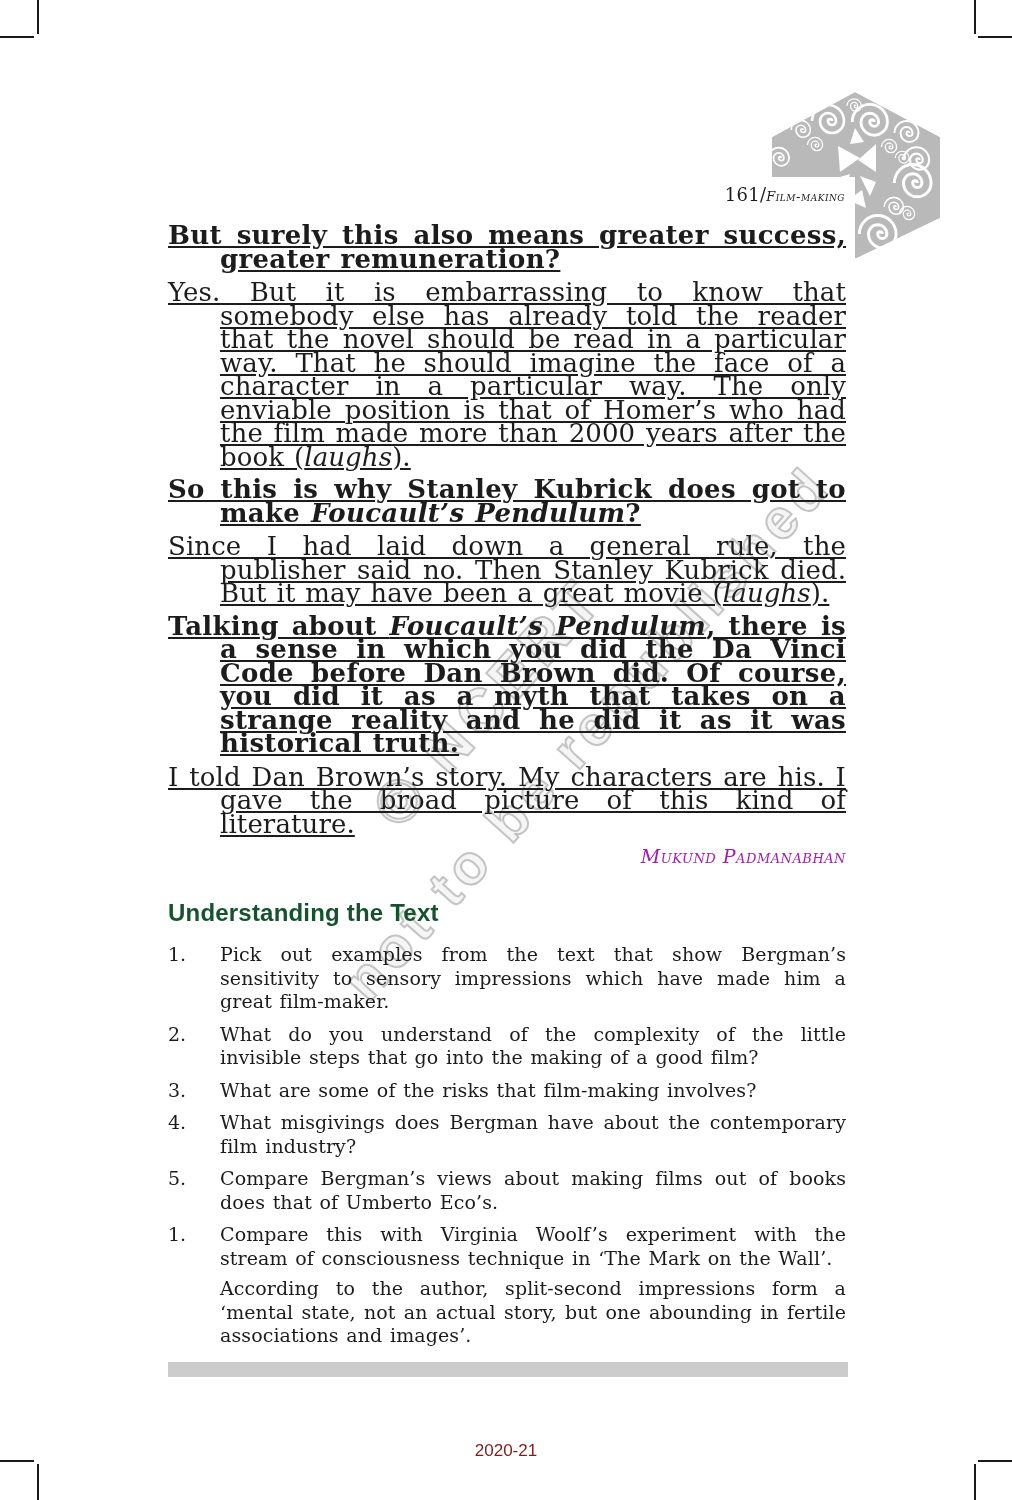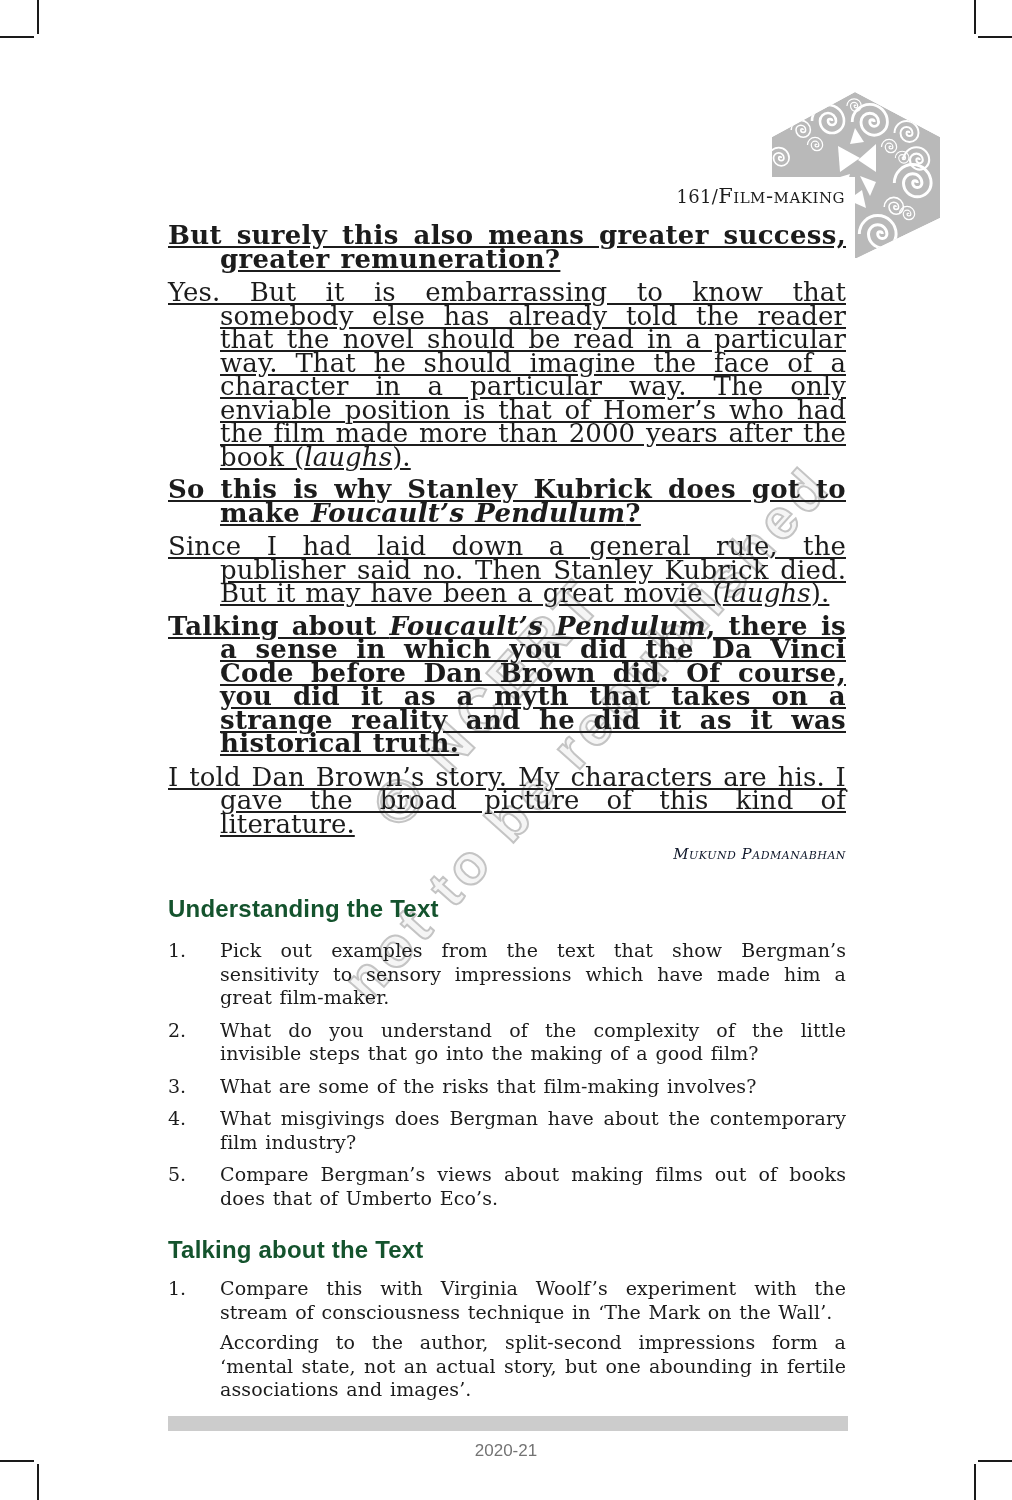--- a/index.html
+++ b/index.html
@@ -9,55 +9,55 @@
 
   
   .crop{position:absolute;background:#1a1a1a;}
 
   
   .ornament{position:absolute;left:772px;top:88px;width:170px;height:172px;z-index:1;}
 
   
   .running-head{position:absolute;top:184px;right:167px;z-index:2;font-size:18px;
                 letter-spacing:.3px;white-space:nowrap;}
-  .running-head .chapter{font-variant:small-caps;font-size:21px;letter-spacing:.5px;}
+  .running-head .chapter{font-style:italic;font-variant:small-caps;font-size:13px;letter-spacing:.5px;}
 
   
   .watermark{position:absolute;z-index:1;font-family:"Liberation Sans",sans-serif;font-weight:bold;
              white-space:nowrap;color:rgba(200,200,200,0.18);-webkit-text-stroke:2px #c4c4c4;
              letter-spacing:6px;transform:rotate(-48deg);pointer-events:none;}
   .wm1{left:333px;top:668px;font-size:60px;}
   .wm2{left:239px;top:700px;font-size:56px;}
 
   
   .content{position:absolute;left:168px;top:224px;width:678px;z-index:2;}
   .q,.a{font-size:26px;line-height:23.5px;text-align:justify;word-spacing:1.5px;
         padding-left:52px;text-indent:-52px;text-decoration:underline;}
   .q{font-weight:bold;letter-spacing:.3px;margin:0 0 10px;}
   .a{margin:4px 0 9px;letter-spacing:.1px;}
   .it{font-style:italic;}
 
   .byline{text-align:right;font-style:italic;font-variant:small-caps;
-          font-size:15px;letter-spacing:.5px;color:#0f172a;}
+          font-size:19px;letter-spacing:.5px;color:#a21caf;}
 
   .sec-h{font-family:"Liberation Sans",sans-serif;font-weight:bold;font-size:24px;
          color:#14532d;letter-spacing:.2px;margin:0;}
   .sec-h.u{margin:32px 0 16px;}
   .sec-h.t{margin:26px 0 13px;}
 
   .li{position:relative;padding-left:52px;margin-bottom:9px;font-size:19px;line-height:23.5px;}
   .li .num{position:absolute;left:0;top:0;}
   .li-body{text-align:justify;word-spacing:1.5px;letter-spacing:.1px;}
   .li-body p{margin:0;}
   .li-body p + p{margin-top:7px;}
 
   .divider-bar{margin-top:14px;width:680px;height:15px;background:#cccccc;}
 
   .footer{position:absolute;left:0;right:0;top:1441px;text-align:center;z-index:2;
-          font-family:"Liberation Sans",sans-serif;font-size:17px;color:#737373;}
+          font-family:"Liberation Sans",sans-serif;font-size:17px;color:#7f1d1d;}
 </style>
 </head>
 <body>
 
 <div class="page">
 
   <div class="crop" style="left:37px;top:0;width:2px;height:34px;"></div>
   <div class="crop" style="left:0;top:36px;width:34px;height:2px;"></div>
   <div class="crop" style="left:974px;top:0;width:2px;height:34px;"></div>
   <div class="crop" style="left:978px;top:36px;width:34px;height:2px;"></div>
@@ -134,21 +134,20 @@
     </div>
     <div class="li">
       <span class="num">4.</span>
       <div class="li-body">What misgivings does Bergman have about the contemporary film industry?</div>
     </div>
     <div class="li">
       <span class="num">5.</span>
       <div class="li-body">Compare Bergman’s views about making films out of books does that of Umberto Eco’s.</div>
     </div>
 
-    <h2 class="sec-h t">Talking about the Text</h2>
 
     <div class="li">
       <span class="num">1.</span>
       <div class="li-body">
         <p>Compare this with Virginia Woolf’s experiment with the stream of consciousness technique in ‘The Mark on the Wall’.</p>
         <p>According to the author, split-second impressions form a ‘mental state, not an actual story, but one abounding in fertile associations and images’.</p>
       </div>
     </div>
 
     <div class="divider-bar"></div>

